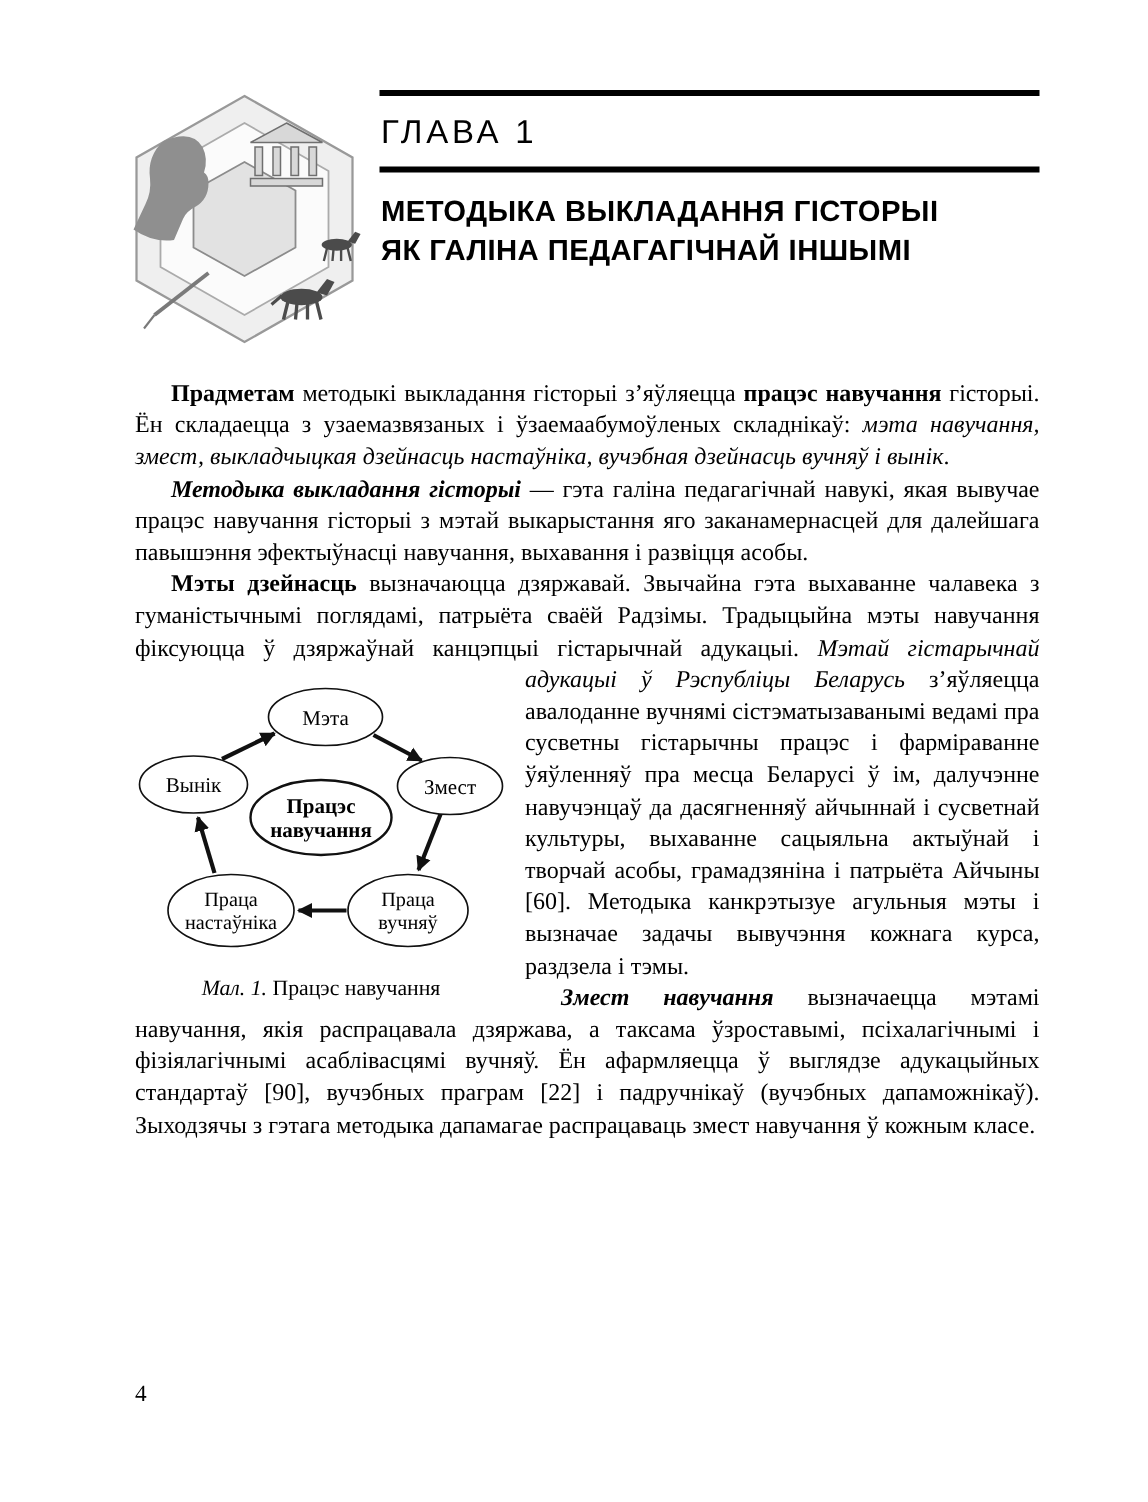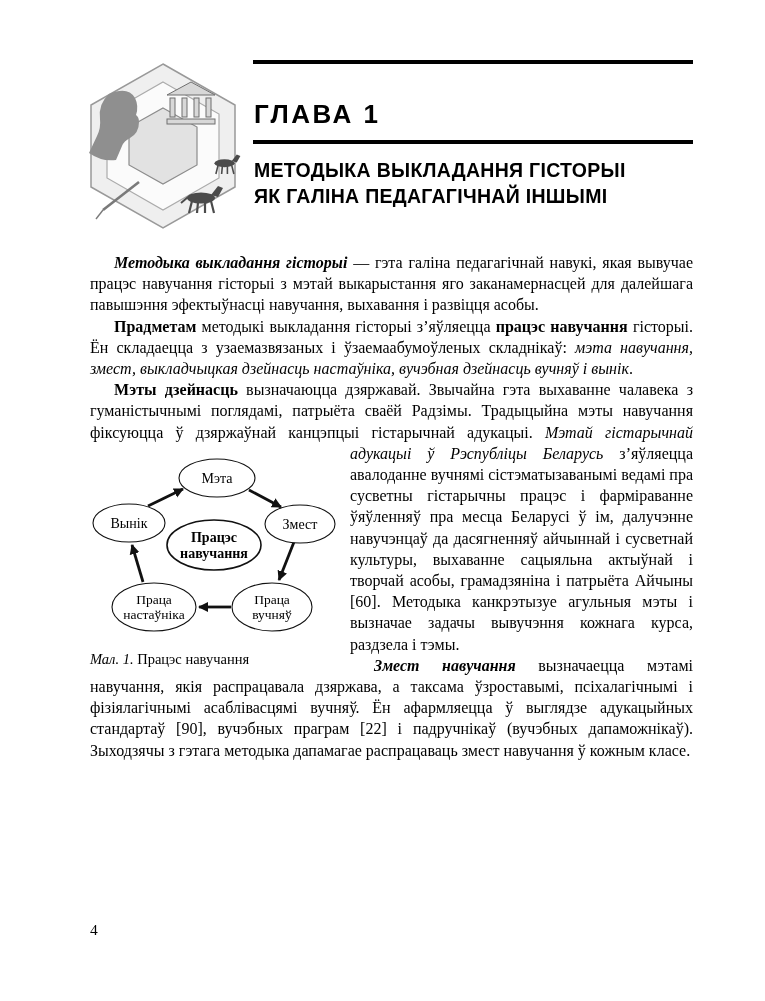--- a/index.html
+++ b/index.html
@@ -7,22 +7,22 @@
     width:765px;height:1001px;position:relative;overflow:hidden;
     background:#fff;color:#000;
     font-family:"Liberation Serif", serif;
   }
   
   .chapter-header{position:absolute;top:60px;left:0;width:765px;display:flex;}
   .illus{flex:none;width:180px;margin-left:73px;}
   .chapter-block{width:440px;}
   .rule{height:4px;background:#000;width:100%;}
   .chapter-num{
-    font-family:"Liberation Sans", sans-serif;font-weight:700;
-    font-size:26px;letter-spacing:2.5px;padding:11px 0 10px 1px;margin-top:24px;
+    font-family:"Liberation Sans", sans-serif;font-weight:400;
+    font-size:22px;letter-spacing:2.5px;padding:11px 0 10px 1px;
   }
   .chapter-title{
     font-family:"Liberation Sans", sans-serif;font-weight:700;
     font-size:19.5px;line-height:26px;margin:13px 0 0 1px;letter-spacing:.3px;
   }
   .chapter-title span{display:block;}
   
   .content{position:absolute;left:90px;top:252px;width:603px;}
   .section-heading{
     font-family:"Liberation Sans", sans-serif;font-weight:700;
@@ -30,21 +30,21 @@
   }
   .section-heading span{display:block;}
   .para{
     margin:0;text-align:justify;font-size:16px;line-height:21.2px;text-indent:24px;
   }
   .seg-b{font-weight:700;}
   .seg-i{font-style:italic;}
   
   .fig-float{float:left;width:248px;margin:4px 12px 1px 0;text-indent:0;}
   .fig-float svg{display:block;}
-  .caption{display:block;font-size:14.5px;line-height:18px;margin-top:5px;text-indent:0;}
+  .caption{display:block;text-align:center;font-size:14.5px;line-height:18px;margin-top:5px;text-indent:0;}
   
   .page-num{position:absolute;left:90px;top:921px;font-size:15.5px;}
   
   .dg-label{font-size:14px;}
   .dg-label-sm{font-size:13.5px;}
   .dg-label-b{font-size:14px;font-weight:700;}
 </style>
 </head>
 <body>
 
@@ -104,22 +104,22 @@
       <div class="rule"></div>
       <h1 class="chapter-title">
         <span>МЕТОДЫКА ВЫКЛАДАННЯ ГІСТОРЫІ</span>
         <span>ЯК ГАЛІНА ПЕДАГАГІЧНАЙ ІНШЫМІ</span>
       </h1>
     </div>
   </header>
 
   <main class="content">
 
+    <p class="para"><span class="seg-b">Прадметам</span><span> методыкі выкладання гісторыі з’яўляецца </span><span class="seg-b">працэс навучання</span><span> гісторыі. Ён складаецца з узаемазвязаных і ўзаемаабумоўленых складнікаў: </span><span class="seg-i">мэта навучання, змест, выкладчыцкая дзейнасць настаўніка, вучэбная дзейнасць вучняў і вынік</span><span>.</span></p>
     <p class="para"><span class="seg-b seg-i">Методыка выкладання гісторыі</span><span> — гэта галіна педагагічнай навукі, якая вывучае працэс навучання гісторыі з мэтай выкарыстання яго заканамернасцей для далейшага павышэння эфектыўнасці навучання, выхавання і развіцця асобы.</span></p>
-    <p class="para"><span class="seg-b">Прадметам</span><span> методыкі выкладання гісторыі з’яўляецца </span><span class="seg-b">працэс навучання</span><span> гісторыі. Ён складаецца з узаемазвязаных і ўзаемаабумоўленых складнікаў: </span><span class="seg-i">мэта навучання, змест, выкладчыцкая дзейнасць настаўніка, вучэбная дзейнасць вучняў і вынік</span><span>.</span></p>
 
     <p class="para"><span><span class="seg-b">Мэты дзейнасць</span><span> вызначаюцца дзяржавай. Звычайна гэта выхаванне чалавека з гуманістычнымі поглядамі, патрыёта сваёй Радзімы. Традыцыйна мэты навучання фіксуюцца ў дзяржаўнай канцэпцыі гістарычнай адукацыі. </span></span><span class="fig-float">
           <svg width="248" height="198" viewBox="0 0 248 198">
           <defs>
             <marker id="ah" markerUnits="userSpaceOnUse" markerWidth="12" markerHeight="12" refX="9" refY="6" orient="auto">
               <path d="M0,1 L10,6 L0,11 z" fill="#111"></path>
             </marker>
           </defs>
 
           <g stroke="#111" stroke-width="2.8" marker-end="url(#ah)">

